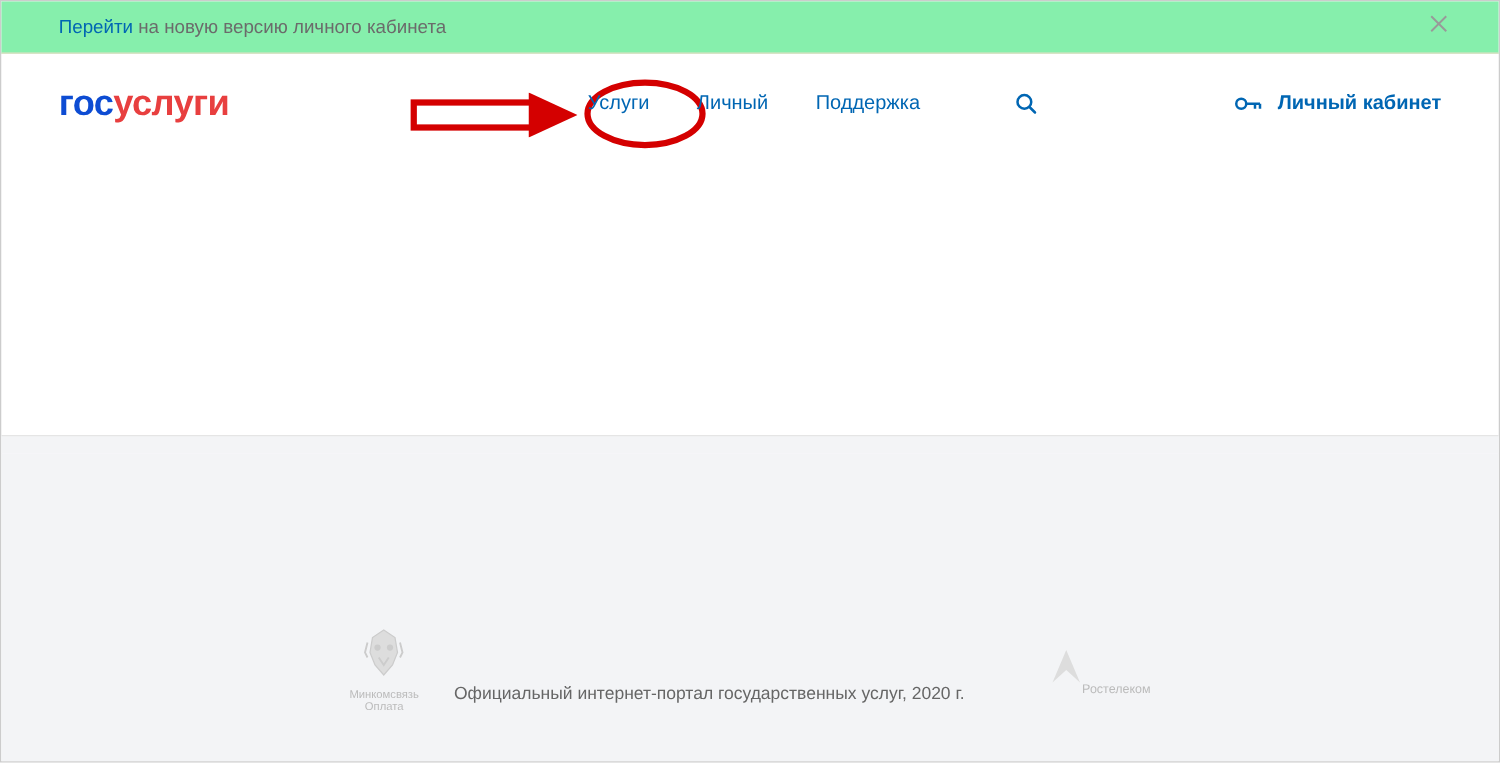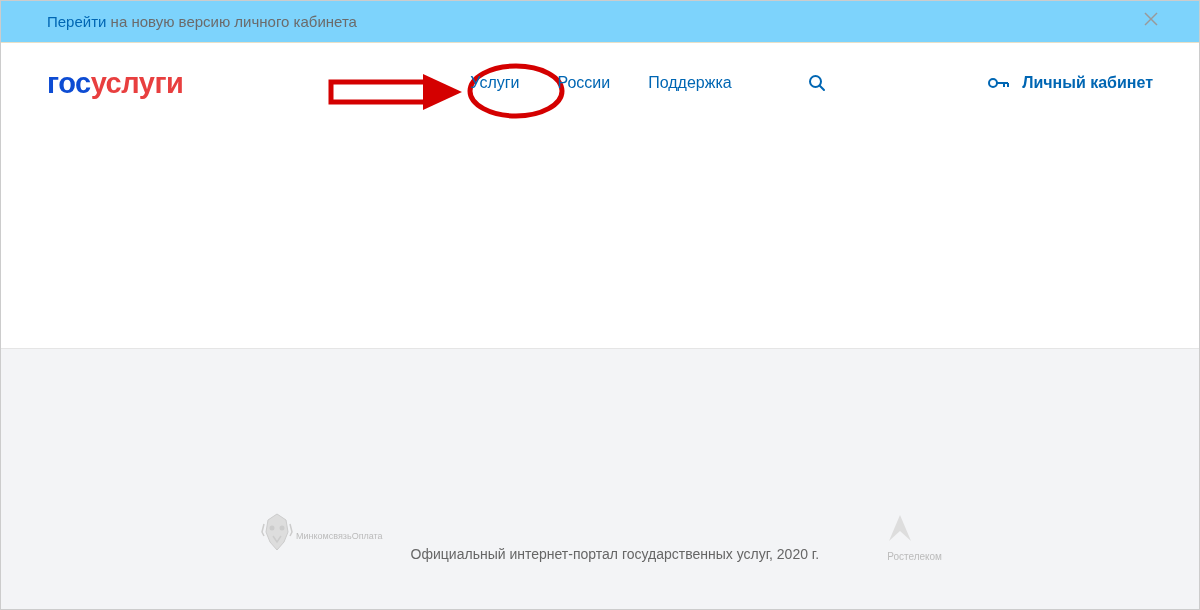--- a/index.html
+++ b/index.html
@@ -9,21 +9,21 @@
     }
     body {
       font-family: Arial, Helvetica, sans-serif;
       width: 1200px;
       height: 610px;
       background: #fff;
       border: 1px solid #ccc;
       position: relative;
     }
     .banner {
-      background: #7dd3fc;
+      background: #86efac;
       height: 42px;
       display: flex;
       align-items: center;
       justify-content: space-between;
       padding: 0 40px 0 46px;
       border-bottom: 1px solid #e8e0c8;
     }
     .banner-text {
       color: #6b6b6b;
       font-size: 15px;
@@ -114,38 +114,38 @@
       background: #f3f4f6;
       padding: 100px 46px 0 46px;
       display: flex;
       align-items: center;
       justify-content: center;
       gap: 28px;
       height: 246px;
     }
     .footer-logo-left {
       display: flex;
-      flex-direction: row;
+      flex-direction: column;
       align-items: center;
       color: #bbb;
       font-size: 9px;
       text-align: left;
     }
     .coat-of-arms {
       margin-bottom: 4px;
     }
     .footer-text {
       color: #666;
       font-size: 14px;
       margin-top: 35px;
     }
     .footer-logo-right {
       display: flex;
-      flex-direction: column;
-      align-items: flex-start;
+      flex-direction: row;
+      align-items: flex-end;
       color: #bbb;
       font-size: 10px;
       margin-left: 40px;
     }
     .rostelekom-icon {
       margin-bottom: 4px;
     }
   </style>
 </head>
 <body>
@@ -161,21 +161,21 @@
     </svg>
   </div>
 </div>
 
 <div class="header">
   <div class="logo">
     <span class="gos">гос</span><span class="uslugi">услуги</span>
   </div>
   <div class="nav-links">
     <a class="nav-link">Услуги</a>
-    <a class="nav-link">России</a>
+    <a class="nav-link">Личный</a>
     <a class="nav-link">Поддержка</a>
     <div class="search-icon">
       <svg width="18" height="18" viewBox="0 0 18 18">
         <circle cx="7.5" cy="7.5" r="5.5" fill="none" stroke="#0066b3" stroke-width="2"></circle>
         <line x1="11.8" y1="11.8" x2="16" y2="16" stroke="#0066b3" stroke-width="2" stroke-linecap="round"></line>
       </svg>
     </div>
   </div>
   <div class="account">
     <span class="key-icon">

